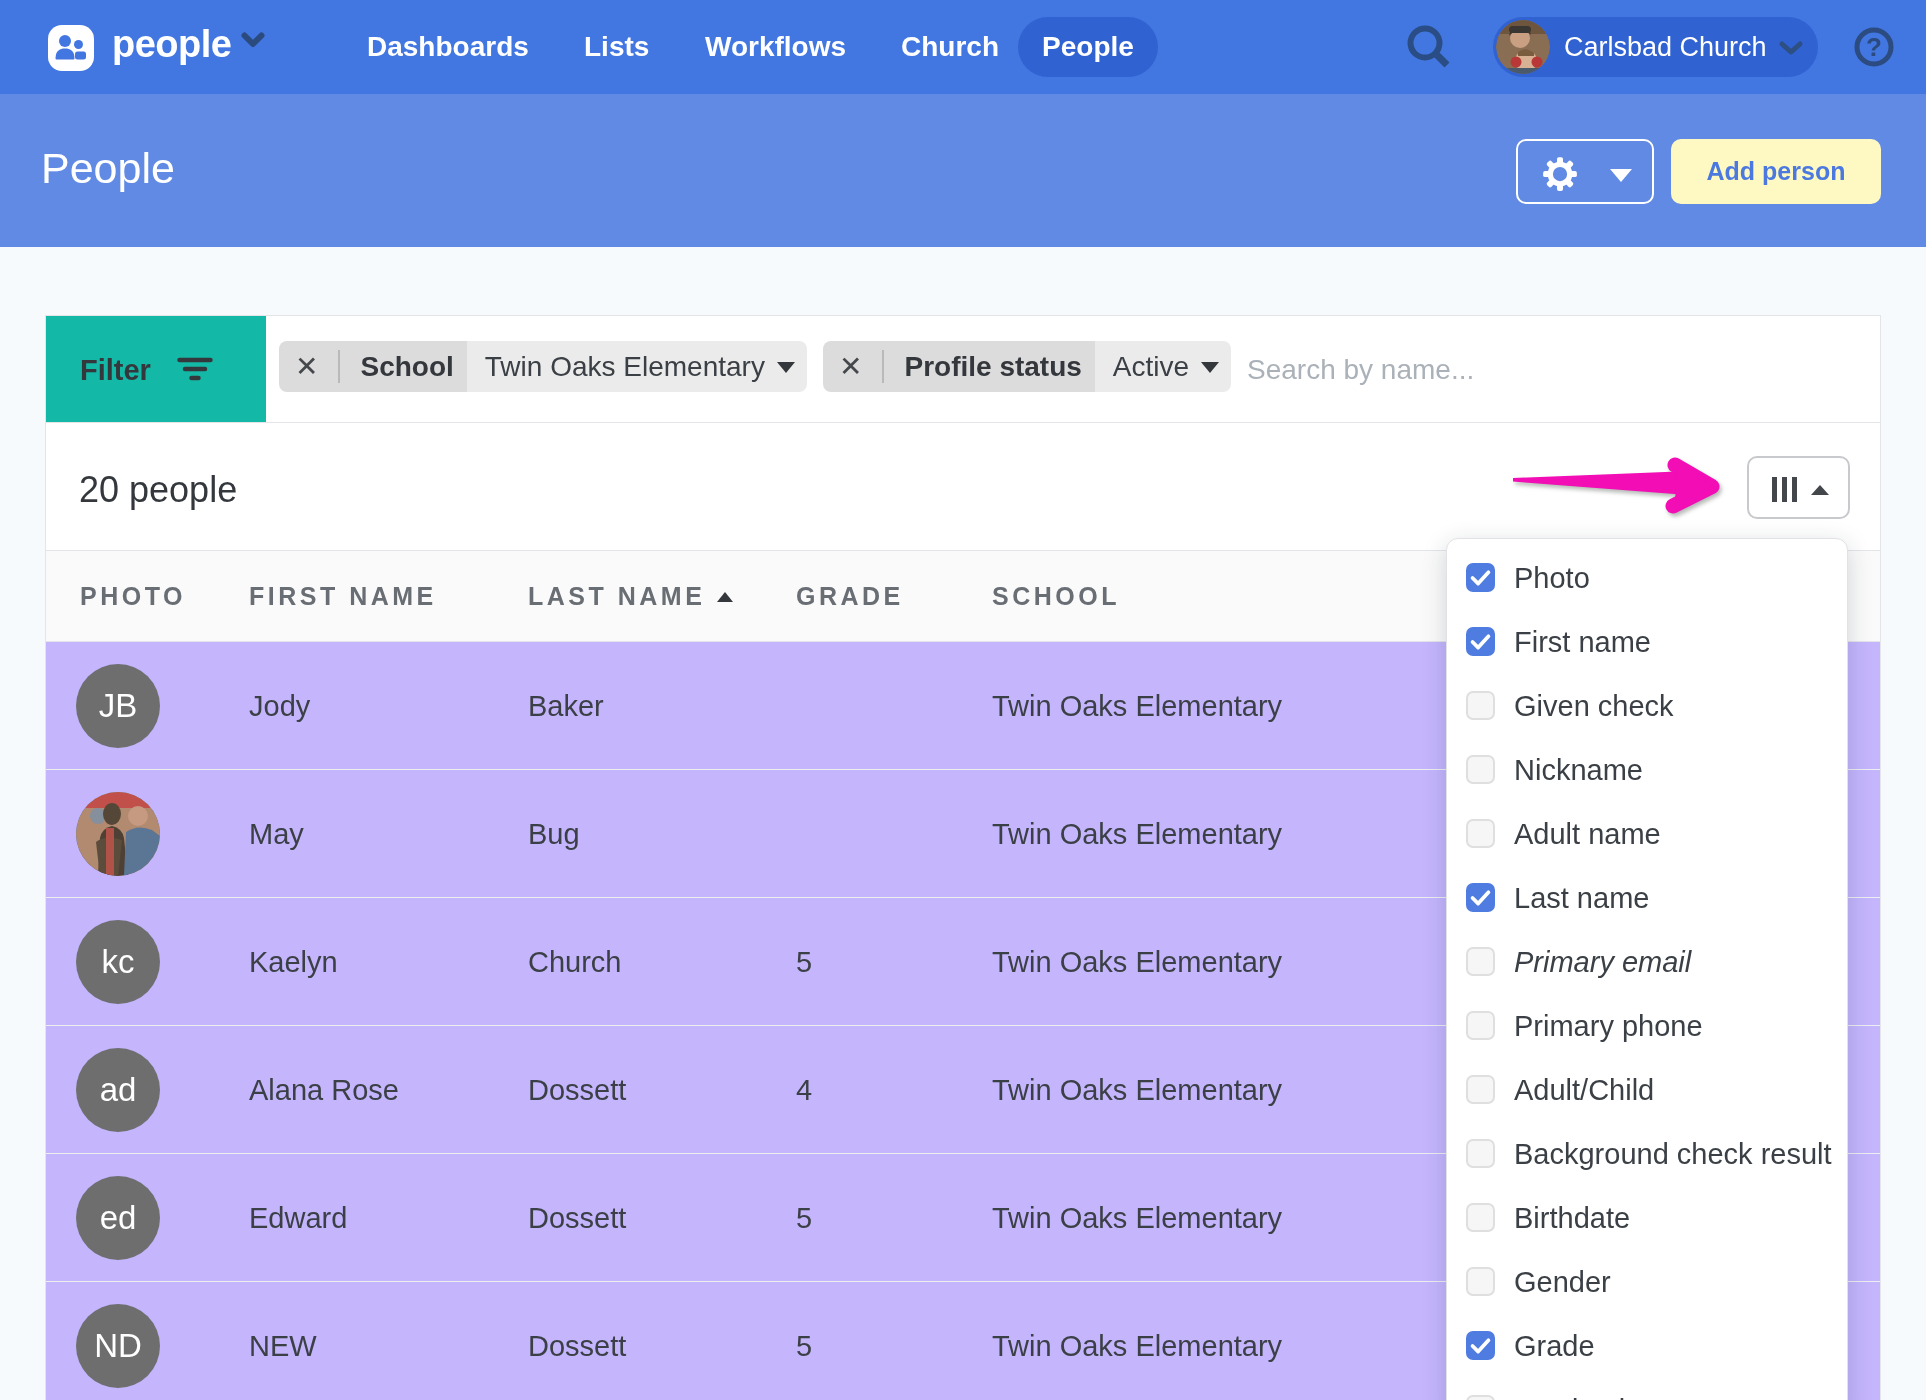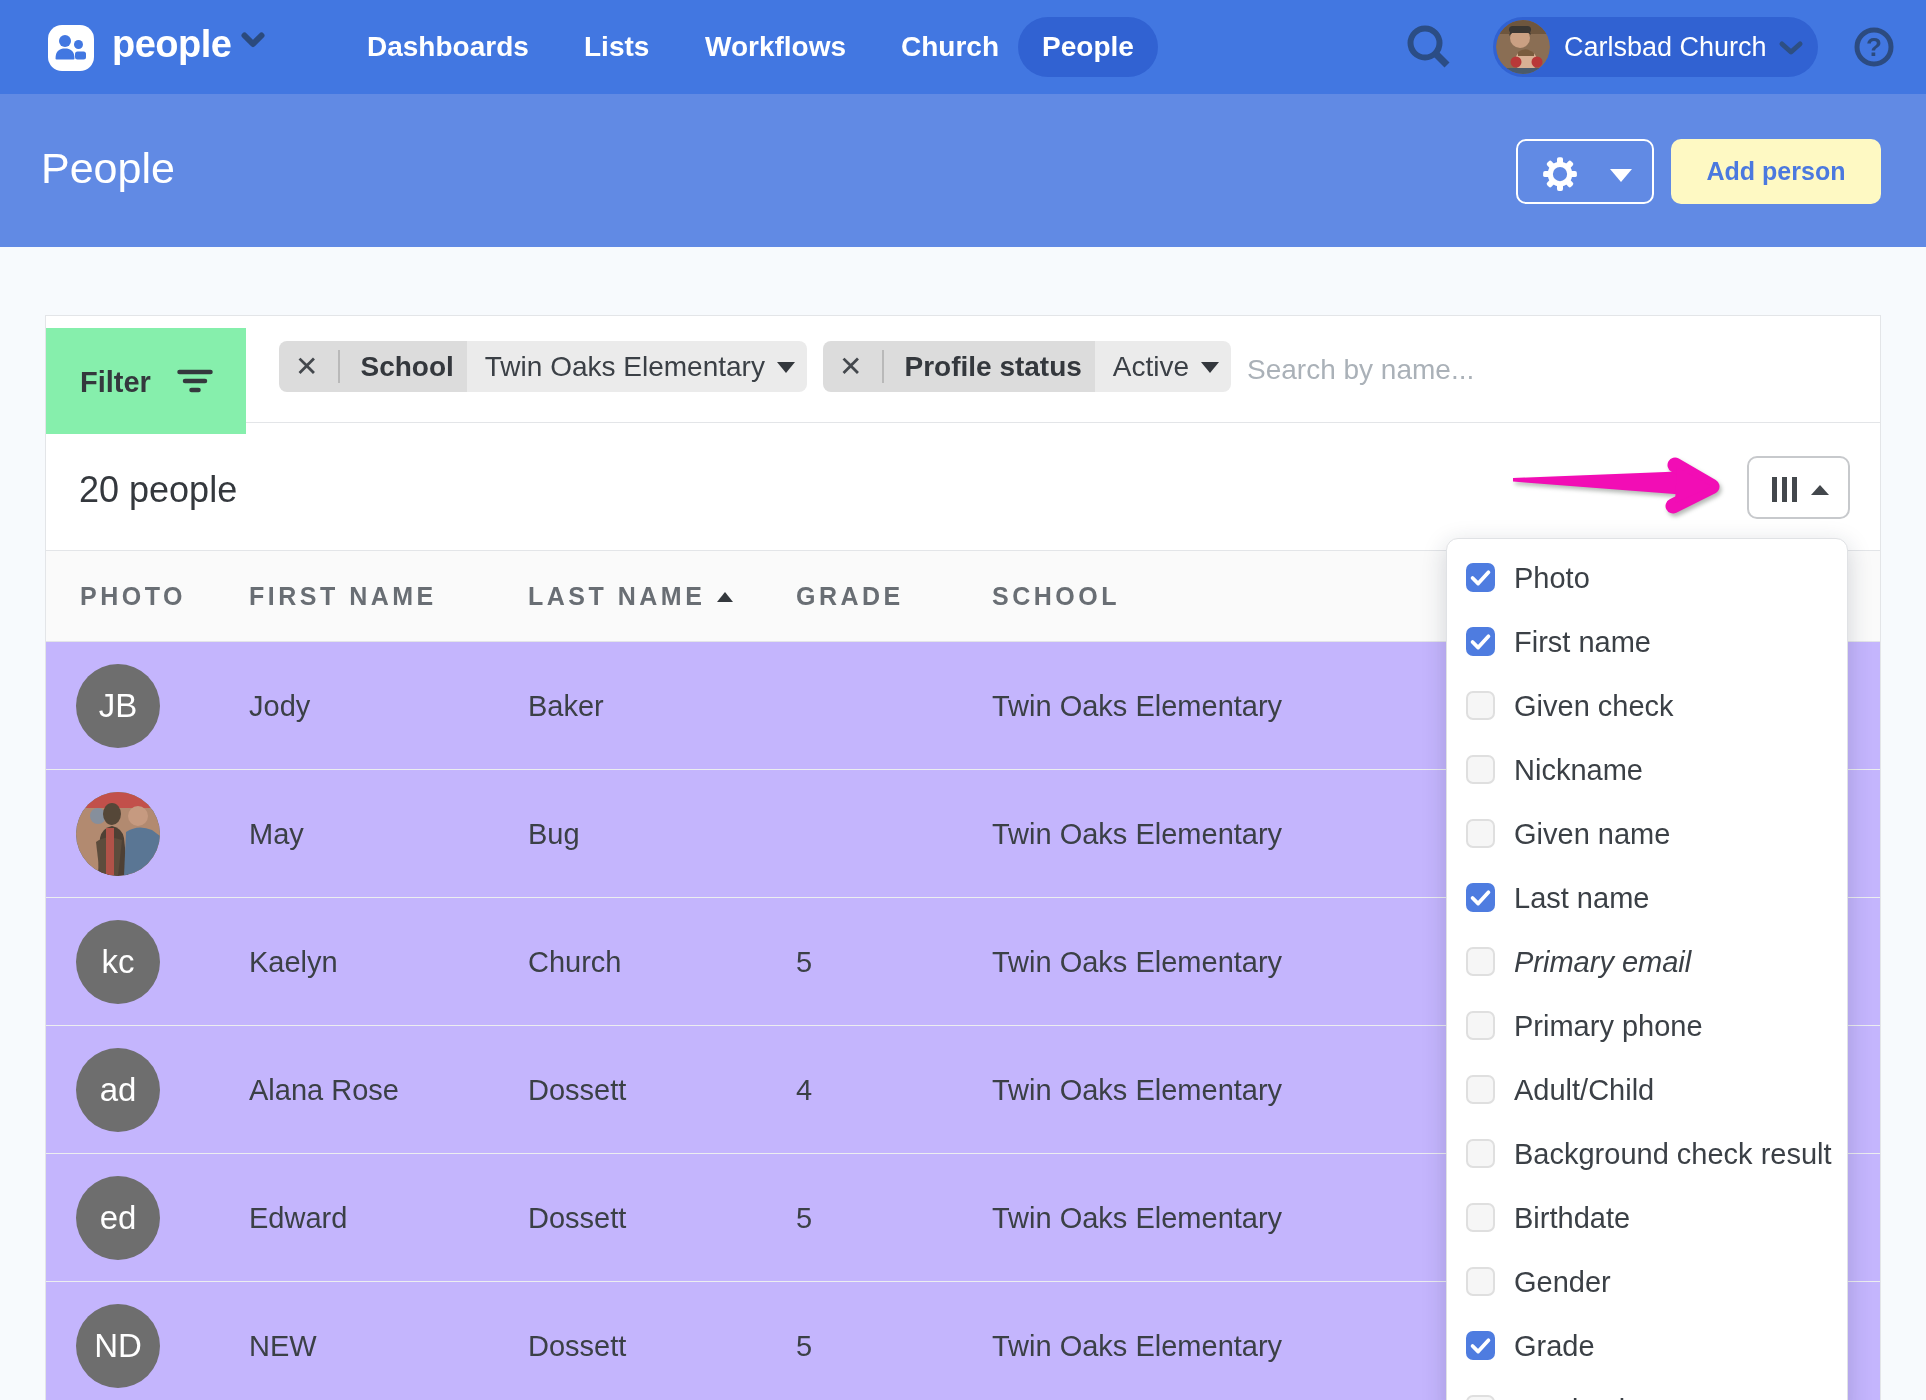--- a/index.html
+++ b/index.html
@@ -26,21 +26,21 @@
 
   
   .band { position:absolute; left:0; top:94px; width:1926px; height:153px; background:#618ae4; }
   .band h1 { position:absolute; left:41px; top:50px; color:#fff; font-size:43px; font-weight:400; }
   .gearbtn { position:absolute; left:1516px; top:45px; width:138px; height:65px; border:2px solid #fff; border-radius:10px; }
   .addbtn { position:absolute; left:1671px; top:45px; width:210px; height:65px; background:#fef9c3; border-radius:10px; color:#4b79df; font-size:25px; font-weight:700; text-align:center; line-height:65px; }
 
   
   .card { position:absolute; left:45px; top:315px; width:1836px; height:1085px; background:#fff; border:1px solid #e3e5e8; border-bottom:none; }
   .filter-row { position:absolute; left:0; top:0; width:1834px; height:107px; border-bottom:1px solid #e3e5e8; background:#fff; }
-  .filter-label { position:absolute; left:0; top:12px; width:200px; height:106px; background:#86efac; }
+  .filter-label { position:absolute; left:0; top:0; width:220px; height:106px; background:#14b8a6; }
   .filter-label .t { position:absolute; left:34px; top:38px; font-size:29px; font-weight:700; color:#34383d; }
   .filter-icon { position:absolute; left:131px; top:41px; }
   .chip { position:absolute; top:25px; height:51px; display:flex; border-radius:8px; overflow:hidden; font-size:28px; }
   .chip .xpart { background:#dcdcdc; display:flex; align-items:center; padding:0 0 0 16px; color:#3b4046; }
   .chip .xsym { font-size:28px; color:#44484d; }
   .chip .sep { width:2px; height:33px; background:#b9b9b9; margin:0 20px; align-self:center; }
   .chip .key { font-weight:700; color:#34383d; padding-right:13px; }
   .chip .val { background:#ebebeb; display:flex; align-items:center; padding:0 10px 0 18px; color:#3b4046; }
   .chip .caret { margin-left:10px; }
   .chip1 { left:233px; }
@@ -302,21 +302,21 @@
   <div class="item" style="top:135px;">
       <span class="cb cb-off"></span>
       <span class="lbl">Given check</span>
     </div>
   <div class="item" style="top:199px;">
       <span class="cb cb-off"></span>
       <span class="lbl">Nickname</span>
     </div>
   <div class="item" style="top:263px;">
       <span class="cb cb-off"></span>
-      <span class="lbl">Given name</span>
+      <span class="lbl">Adult name</span>
     </div>
   <div class="item" style="top:327px;">
       <span class="cb cb-on"><svg width="29" height="29" viewBox="0 0 31 31">
           <polyline points="7,16 13,22 24,10" fill="none" stroke="#fff" stroke-width="4" stroke-linecap="round" stroke-linejoin="round"></polyline>
         </svg></span>
       <span class="lbl">Last name</span>
     </div>
   <div class="item" style="top:391px;font-style:italic;">
       <span class="cb cb-off"></span>
       <span class="lbl">Primary email</span>

